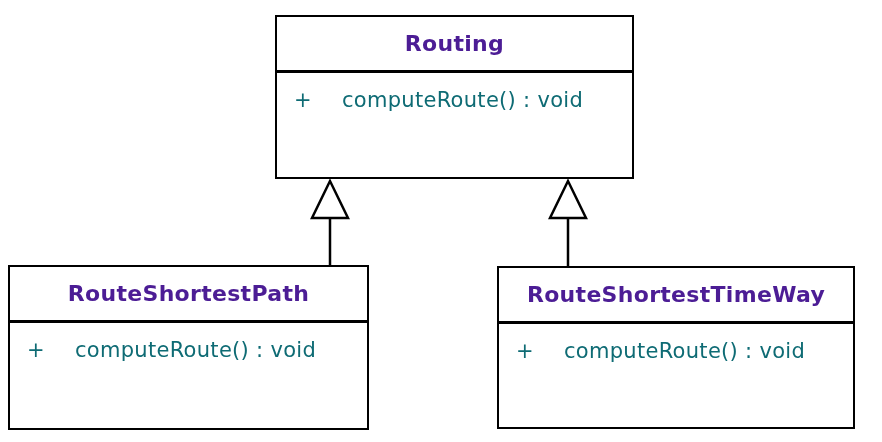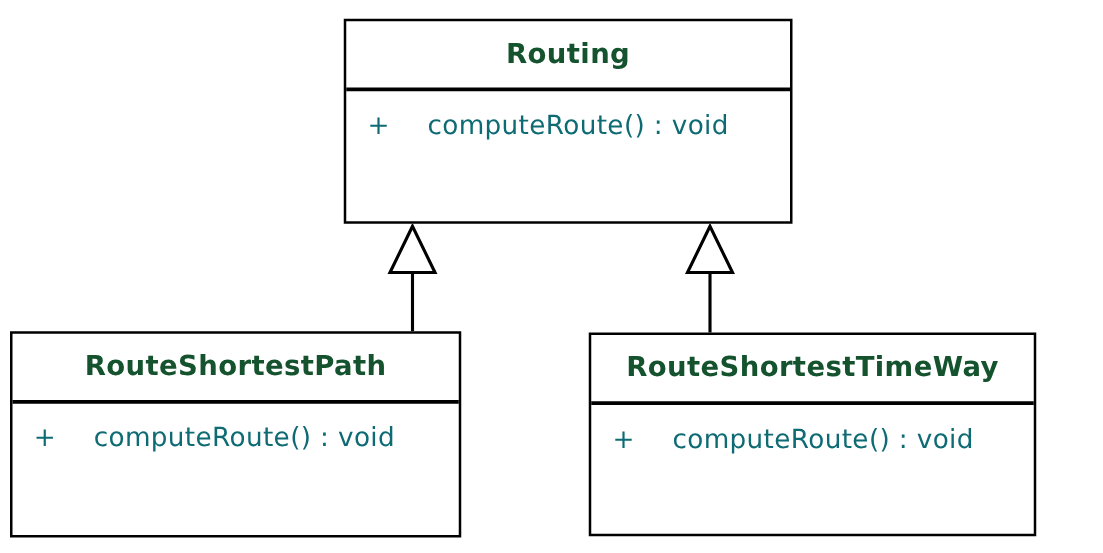--- a/index.html
+++ b/index.html
@@ -39,39 +39,39 @@
     border: 2.5px solid #000000;
   }
   .uml-title {
     height: 53px;
     border-bottom: 3px solid #000000;
     display: flex;
     align-items: center;
     justify-content: center;
     font-size: 22px;
     font-weight: bold;
-    color: #14532d;
+    color: #4c1d95;
     letter-spacing: 0.3px;
     white-space: nowrap;
   }
   .uml-members {
     padding: 15px 0 0 17px;
   }
   .uml-method {
     display: flex;
     align-items: baseline;
     gap: 30px;
     font-size: 21px;
     color: #0e6b74;
     letter-spacing: 0.3px;
     white-space: nowrap;
   }
   .cls-routing  { left: 275px; top: 15px;  width: 359px; height: 164px; }
   .cls-path     { left: 8px;  top: 265px; width: 361px; height: 165px; }
-  .cls-timeway  { left: 471px; top: 266px; width: 358px; height: 163px; }
+  .cls-timeway  { left: 497px; top: 266px; width: 358px; height: 163px; }
 </style>
 </head>
 <body>
 
 <div class="canvas">
 
   <svg class="connectors" viewBox="0 0 882 442" xmlns="http://www.w3.org/2000/svg">
     <g>
       <line x1="330" y1="218" x2="330" y2="266"></line>
       <polygon points="330,181 312,218 348,218"></polygon>

